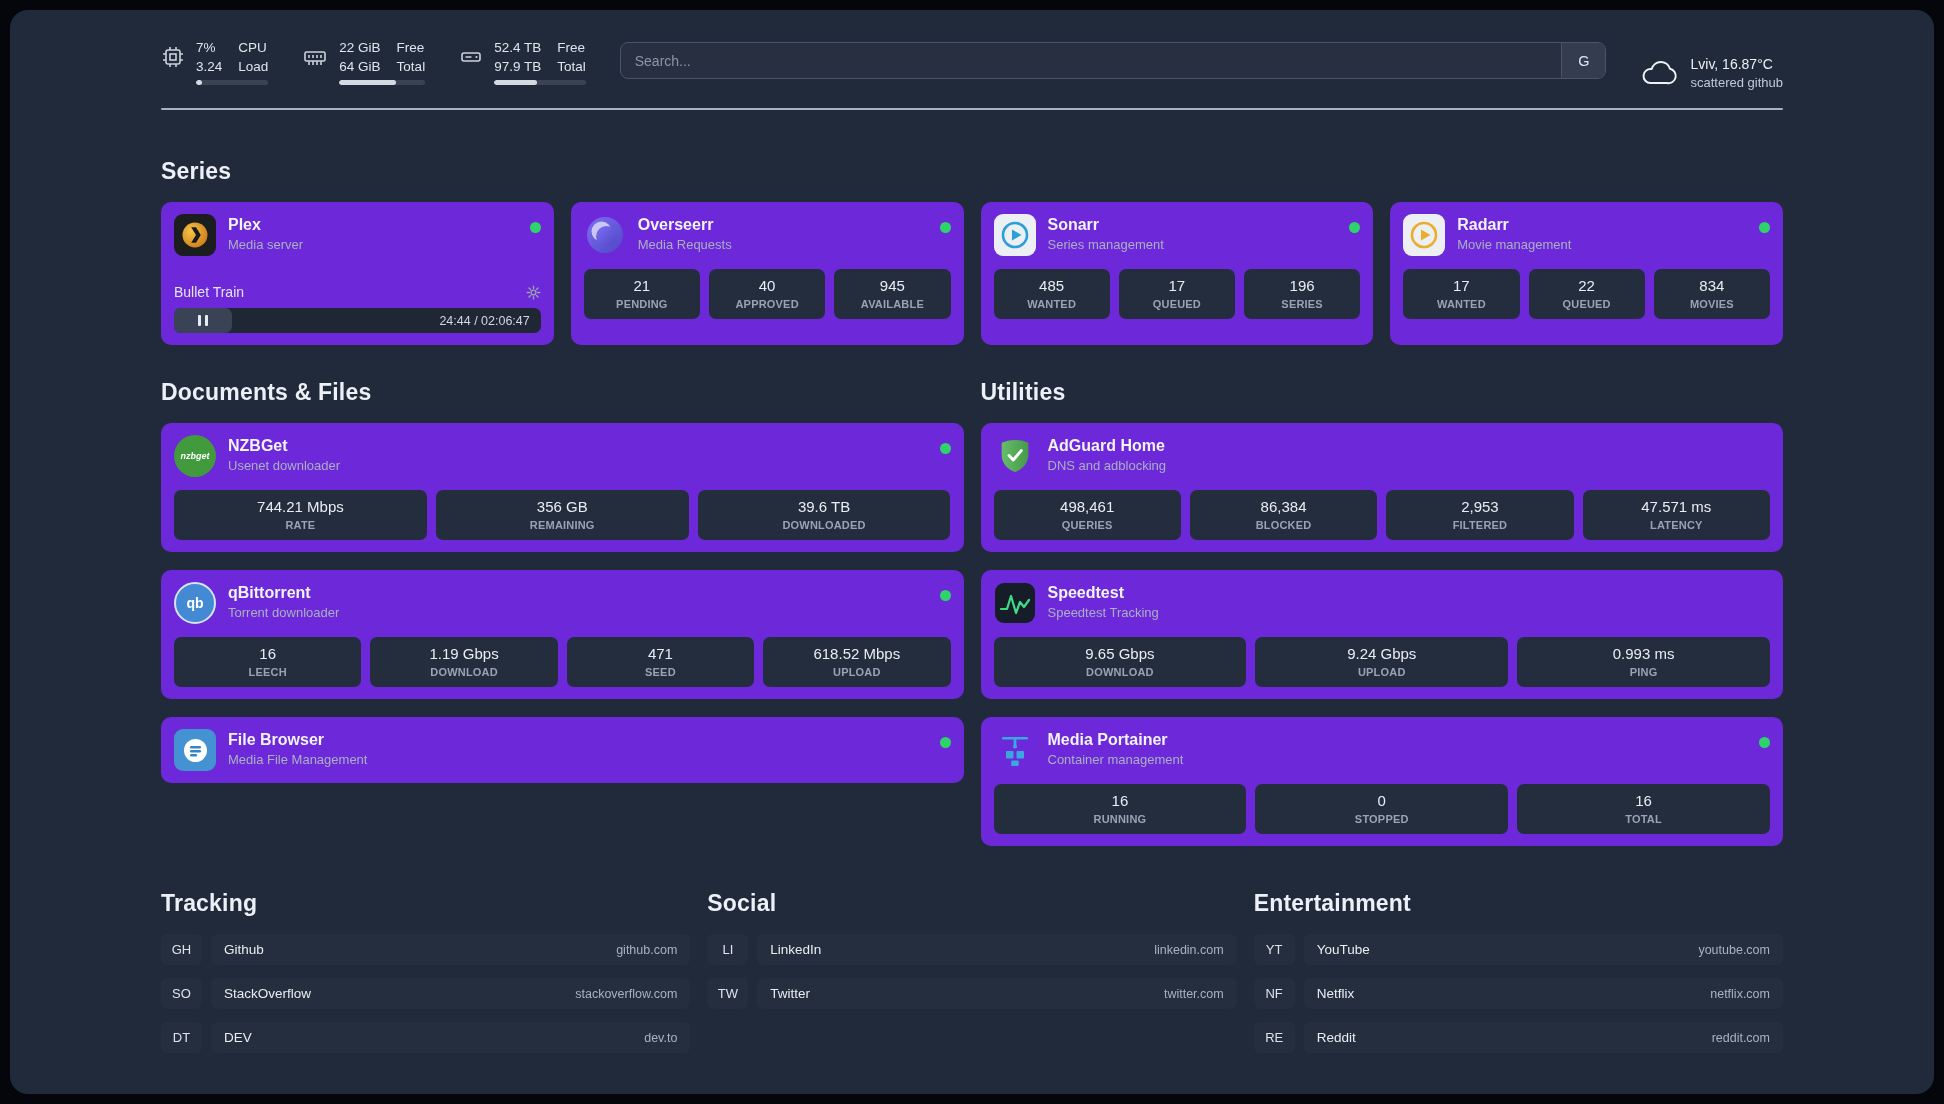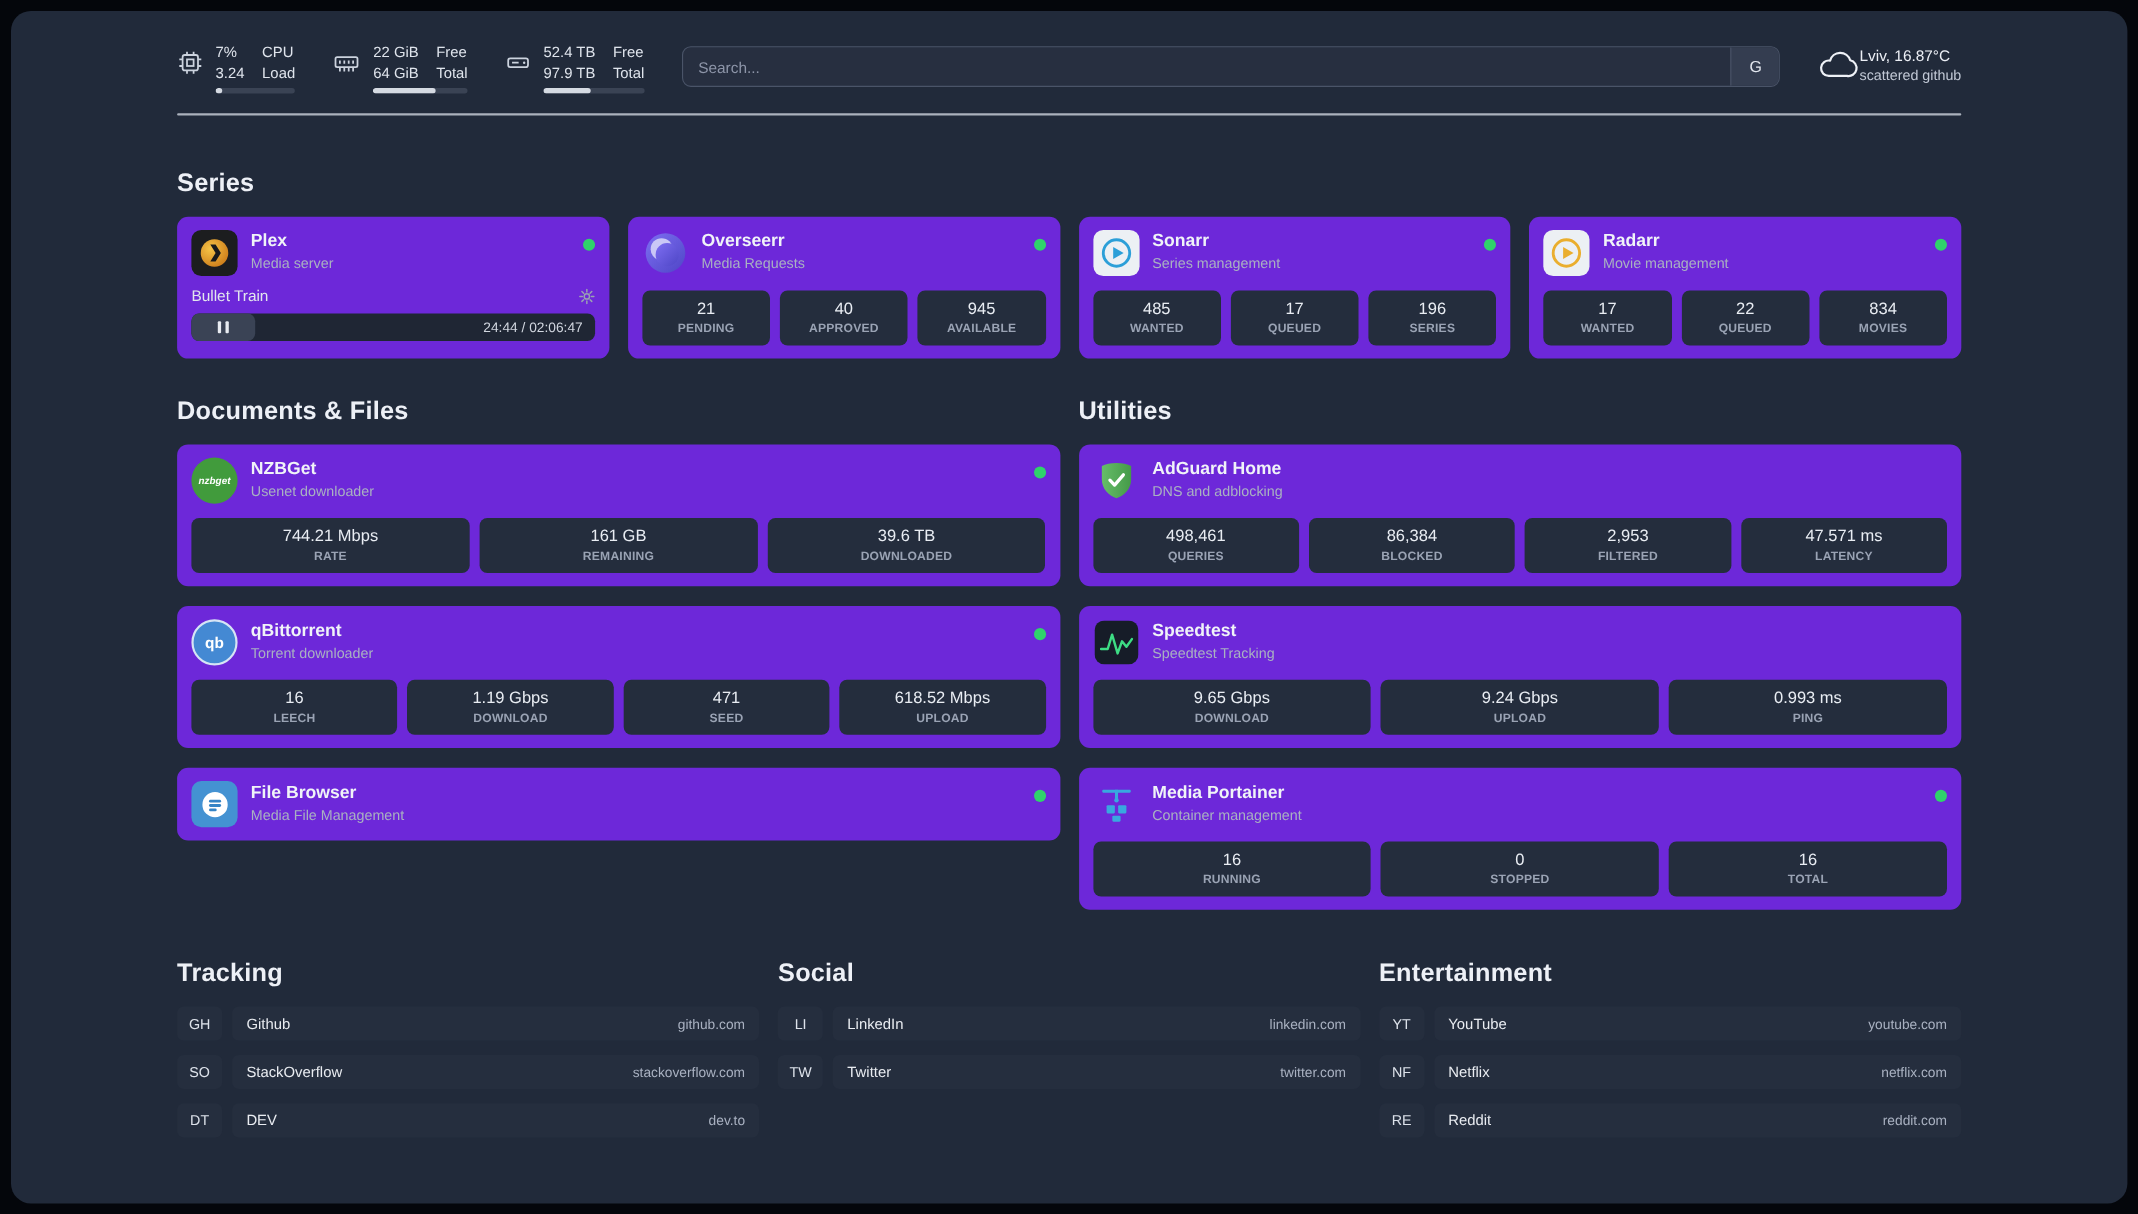--- a/index.html
+++ b/index.html
@@ -12,21 +12,21 @@
   .monitor{display:flex;gap:11px}
   .m-icon{margin-top:5px;display:flex}
   .m-rows{display:flex;gap:16px}
   .m-col{display:flex;flex-direction:column;gap:3px;font-size:13.5px;color:#dfe4ec;line-height:1.15}
   .m-bar{height:5px;background:#3a4354;border-radius:3px;margin-top:6px;overflow:hidden}
   .m-fill{height:100%;background:#d5dae2;border-radius:3px}
   .search{flex:1;height:37px;margin-top:2px;border:1px solid #4a5468;background:#272f40;border-radius:8px;display:flex;overflow:hidden}
   .search input{flex:1;background:transparent;border:0;outline:0;padding:0 14px;font-size:14px;color:#e8ecf2;font-family:Liberation Sans, sans-serif}
   .search input::placeholder{color:#8d95a8}
   .search-btn{width:44px;border:0;border-left:1px solid #4a5468;background:#343d50;color:#e2e6ee;font-size:14.5px;cursor:pointer;font-family:inherit}
-  .weather{display:flex;align-items:center;margin-top:2px}
+  .weather{display:flex;gap:12px;align-items:center;margin-top:16px}
   .weather-texts{display:flex;flex-direction:column;gap:3px}
   .weather-loc{font-size:14px;color:#eceff5}
   .weather-cond{font-size:13px;color:#c2c9d6}
   .divider{height:2px;background:#c3c9d3;opacity:.85;margin-top:18px;border-radius:1px}
 
   
   .sec-title{font-size:23px;font-weight:600;color:#edf0f6;letter-spacing:.2px}
   .media-sec{margin-top:48px}
   .media-grid{display:grid;grid-template-columns:repeat(4,1fr);gap:17px;margin-top:17px}
   .card{background:#6d28d9;border-radius:10px;padding:12px 13px;cursor:pointer}
@@ -37,21 +37,21 @@
   .app-sub{font-size:13px;color:#a9b1c1;margin-top:3px}
   .status-dot{width:11px;height:11px;border-radius:50%;background:#2fd36b;margin-top:8px;flex:none}
   .stats{display:grid;gap:9px;margin-top:13px}
   .c3{grid-template-columns:repeat(3,1fr)}
   .c4{grid-template-columns:repeat(4,1fr)}
   .stat{background:#242d3d;border-radius:7px;padding:8px 4px 9px;text-align:center}
   .stat-value{font-size:15px;color:#e9edf3}
   .stat-label{font-size:11px;font-weight:700;color:#9aa3b4;margin-top:4px;letter-spacing:.2px}
 
   
-  .player-row{display:flex;justify-content:space-between;align-items:center;margin-top:10px}
+  .player-row{display:flex;justify-content:space-between;align-items:center;margin-top:28px}
   .player-title{font-size:14px;color:#e2e6ed}
   .gear{display:flex;cursor:pointer}
   .player-bar{margin-top:8px;height:25px;background:#1f2634;border-radius:7px;position:relative;display:flex;align-items:center}
   .player-fill{width:58px;height:100%;background:#3a4355;border-radius:7px;display:flex;align-items:center;justify-content:center}
   .pause{display:flex;gap:3.5px}
   .pause i{display:block;width:3.5px;height:11px;background:#e8ecf2;border-radius:1px}
   .player-time{position:absolute;right:11px;font-size:12.5px;color:#d2d7e0}
 
   .mid{display:grid;grid-template-columns:1fr 1fr;gap:17px;margin-top:34px}
   .stack{display:flex;flex-direction:column;gap:18px;margin-top:17px}
@@ -335,21 +335,21 @@
                 <div class="app-sub">Usenet downloader</div>
               </div>
               <span class="status-dot"></span>
             </div>
             <div class="stats c3">
               <div class="stat">
                 <div class="stat-value">744.21 Mbps</div>
                 <div class="stat-label">RATE</div>
               </div>
               <div class="stat">
-                <div class="stat-value">161 GB</div>
+                <div class="stat-value">356 GB</div>
                 <div class="stat-label">REMAINING</div>
               </div>
               <div class="stat">
                 <div class="stat-value">39.6 TB</div>
                 <div class="stat-label">DOWNLOADED</div>
               </div>
             </div>
           </div>
 
           <div class="card">

